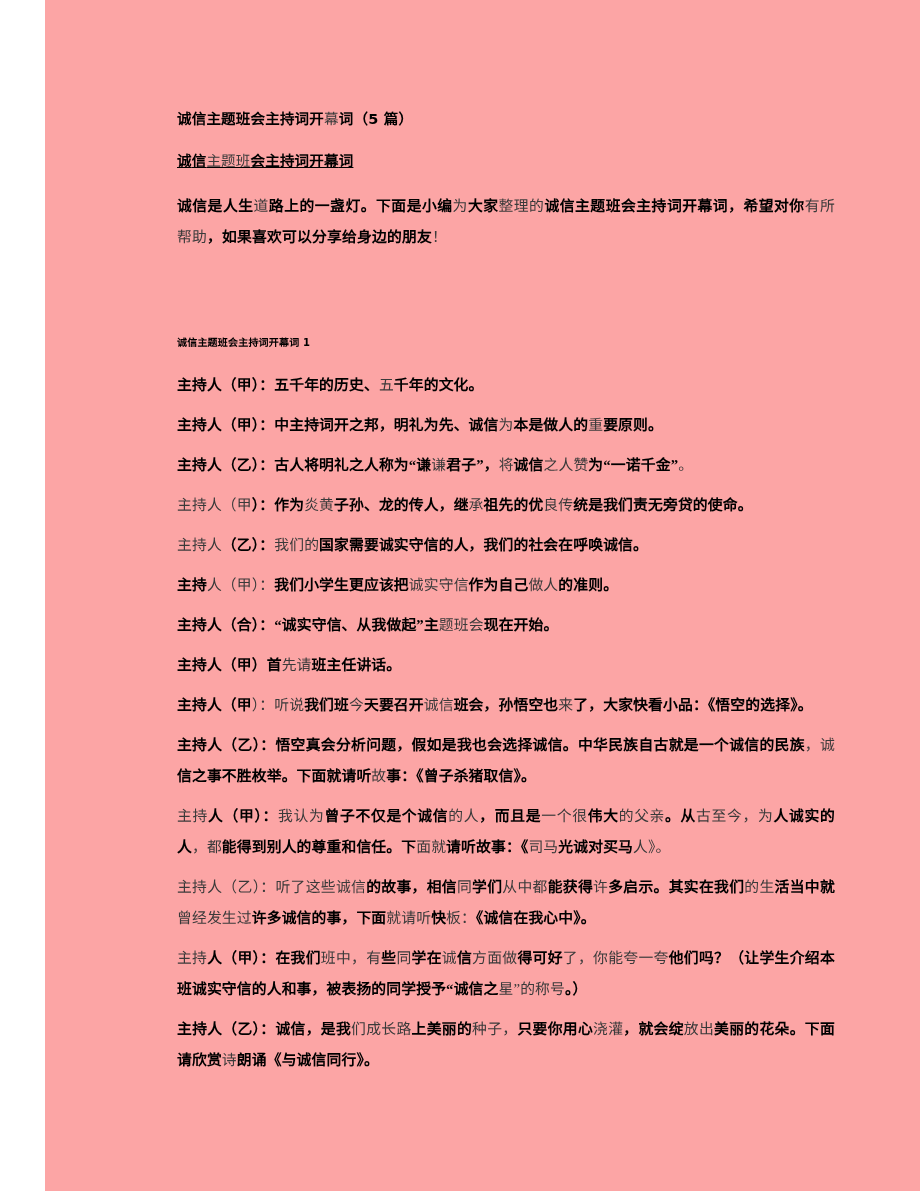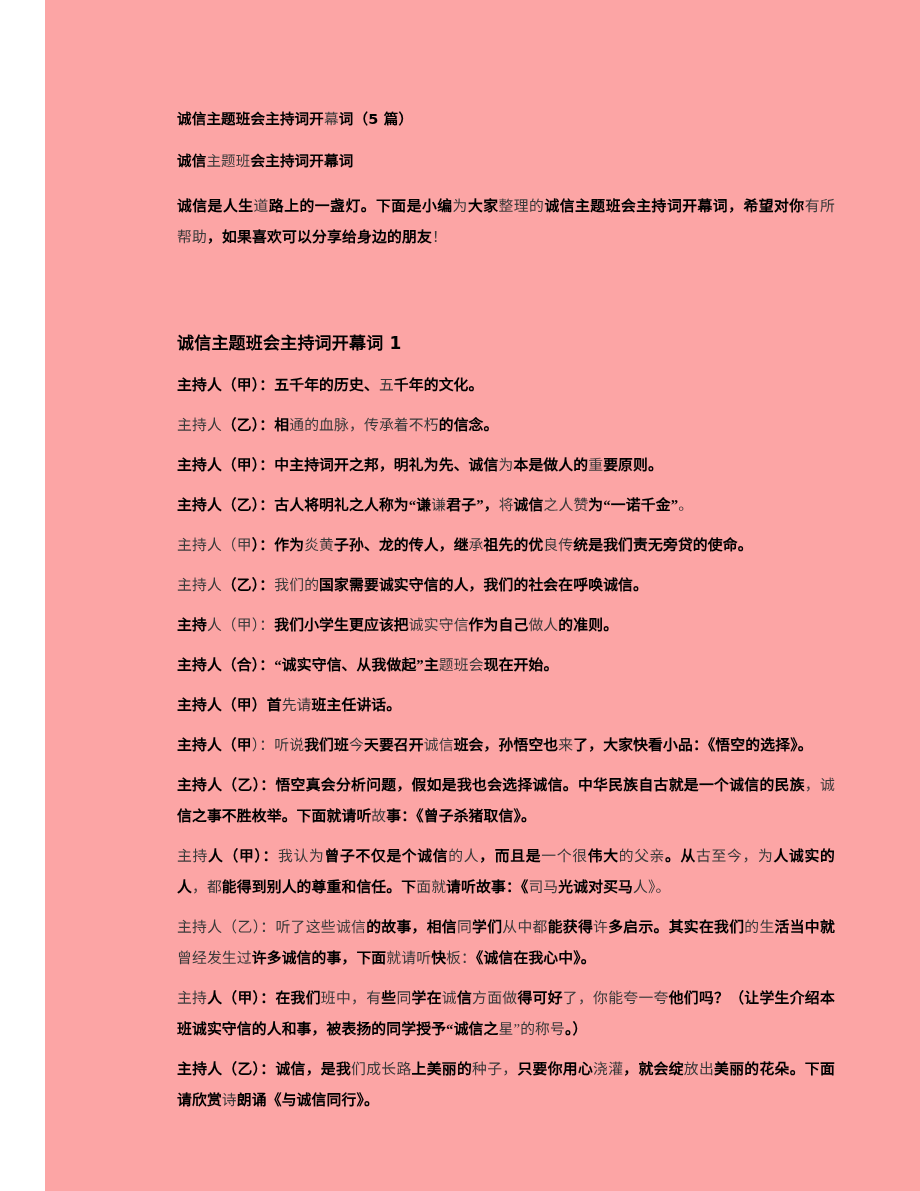--- a/index.html
+++ b/index.html
@@ -38,34 +38,35 @@
     font-weight: 400;
     text-align: left;
   }
   .doc-subtitle {
     font-size: 14.5px;
     line-height: 30px;
     letter-spacing: 0.2px;
     margin: 0 0 14px 0;
     font-weight: 400;
     text-align: left;
+    text-decoration: underline;
   }
   .intro {
     font-size: 14.8px;
     line-height: 31px;
     letter-spacing: 0.2px;
     margin: 0 0 22px 0;
     text-align: justify;
     text-justify: inter-ideograph;
   }
   .spacer-block {
     height: 54px;
   }
   .section-heading {
-    font-size: 17px;
+    font-size: 10px;
     line-height: 30px;
     letter-spacing: 0.2px;
     margin: 0 0 12px 0;
     font-weight: 400;
   }
   .dialogue-list {
     margin: 0;
     padding: 0;
     list-style: none;
     font-family: Liberation Serif, serif;
@@ -93,21 +94,20 @@
     <p class="doc-subtitle"><span class="b">诚</span><span class="b">信</span><span class="r">主题班</span><span class="b">会主</span><span class="b">持词开幕</span><span class="b">词</span></p>
 
     <p class="intro"><span class="b">诚信是人生</span><span class="r">道</span><span class="b">路上的一盏</span><span class="b">灯。下</span><span class="b">面是小编</span><span class="r">为</span><span class="b">大家</span><span class="r">整理的</span><span class="b">诚</span><span class="b">信主题</span><span class="b">班会主持词</span><span class="b">开幕词</span><span class="b">，希望对你</span><span class="r">有所帮</span><span class="r">助</span><span class="b">，如果</span><span class="b">喜欢可以</span><span class="b">分</span><span class="b">享给身</span><span class="b">边的朋友</span><span class="r">！</span></p>
 
     <div class="spacer-block"></div>
 
     <p class="section-heading"><span class="b">诚信主题班</span><span class="b">会主持词</span><span class="b">开幕词 </span><span class="b">1</span></p>
 
     <div class="dialogue-list">
       <p class="para"><span class="b">主持人</span><span class="b">（</span><span class="b">甲）：五</span><span class="b">千年的</span><span class="b">历史、</span><span class="r">五</span><span class="b">千年的</span><span class="b">文化。</span></p>
-      <p class="para"><span class="r">主持人</span><span class="b">（乙）：相</span><span class="r">通</span><span class="r">的血脉</span><span class="r">，传</span><span class="r">承</span><span class="r">着不朽</span><span class="b">的信念。</span></p>
       <p class="para"><span class="b">主持人（</span><span class="b">甲）：中</span><span class="b">主持词开</span><span class="b">之</span><span class="b">邦，明礼</span><span class="b">为先、诚信</span><span class="r">为</span><span class="b">本是做</span><span class="b">人的</span><span class="r">重</span><span class="b">要原则</span><span class="b">。</span></p>
       <p class="para"><span class="b">主持人（乙</span><span class="b">）：古</span><span class="b">人将</span><span class="b">明礼之人称</span><span class="b">为“谦</span><span class="r">谦</span><span class="b">君子”，</span><span class="r">将</span><span class="b">诚</span><span class="b">信</span><span class="r">之人赞</span><span class="b">为“一</span><span class="b">诺千金”</span><span class="r">。</span></p>
       <p class="para"><span class="r">主持人</span><span class="r">（甲</span><span class="b">）：作为</span><span class="r">炎黄</span><span class="b">子孙、</span><span class="b">龙的传人，</span><span class="b">继</span><span class="r">承</span><span class="b">祖先的优</span><span class="r">良传</span><span class="b">统是我们</span><span class="b">责无旁</span><span class="b">贷的使命</span><span class="b">。</span></p>
       <p class="para"><span class="r">主持</span><span class="r">人</span><span class="b">（乙）：</span><span class="r">我</span><span class="r">们的</span><span class="b">国家需要</span><span class="b">诚实守信</span><span class="b">的</span><span class="b">人</span><span class="b">，我们</span><span class="b">的社会在</span><span class="b">呼唤诚</span><span class="b">信。</span></p>
       <p class="para"><span class="b">主持</span><span class="r">人</span><span class="r">（甲</span><span class="r">）：</span><span class="b">我</span><span class="b">们小学生更</span><span class="b">应该把</span><span class="r">诚实守</span><span class="r">信</span><span class="b">作为自己</span><span class="r">做人</span><span class="b">的准</span><span class="b">则。</span></p>
       <p class="para"><span class="b">主持人</span><span class="b">（合</span><span class="b">）：</span><span class="b">“诚实</span><span class="b">守信、</span><span class="b">从我</span><span class="b">做起”</span><span class="b">主</span><span class="r">题班会</span><span class="b">现在开始</span><span class="b">。</span></p>
       <p class="para"><span class="b">主持人（甲</span><span class="b">）首</span><span class="r">先请</span><span class="b">班</span><span class="b">主</span><span class="b">任讲话。</span></p>
       <p class="para"><span class="b">主持人（甲</span><span class="r">）：听</span><span class="r">说</span><span class="b">我们班</span><span class="r">今</span><span class="b">天要</span><span class="b">召开</span><span class="r">诚信</span><span class="b">班会，孙悟</span><span class="b">空也</span><span class="r">来</span><span class="b">了，大</span><span class="b">家快看</span><span class="b">小品</span><span class="b">：《悟</span><span class="b">空的选择</span><span class="b">》。</span></p>
       <p class="para"><span class="b">主持人（乙</span><span class="b">）：悟空真</span><span class="b">会</span><span class="b">分析问题，</span><span class="b">假如是我</span><span class="b">也</span><span class="b">会选</span><span class="b">择</span><span class="b">诚信。中华</span><span class="b">民族自古</span><span class="b">就是一个</span><span class="b">诚信的民族</span><span class="r">，诚</span><span class="b">信之事</span><span class="b">不胜枚</span><span class="b">举。下</span><span class="b">面就</span><span class="b">请听</span><span class="r">故</span><span class="b">事：《</span><span class="b">曾子杀</span><span class="b">猪取信</span><span class="b">》</span><span class="b">。</span></p>
       <p class="para"><span class="r">主持</span><span class="b">人（</span><span class="b">甲）：</span><span class="r">我认为</span><span class="b">曾子不</span><span class="b">仅是个诚信</span><span class="r">的人</span><span class="b">，而且是</span><span class="r">一</span><span class="r">个很</span><span class="b">伟大</span><span class="r">的父亲</span><span class="b">。从</span><span class="r">古至今</span><span class="r">，为</span><span class="b">人诚实的人</span><span class="r">，都</span><span class="b">能得到别人</span><span class="b">的尊重和</span><span class="b">信任。下</span><span class="r">面就</span><span class="b">请</span><span class="b">听故事：《</span><span class="r">司</span><span class="r">马</span><span class="b">光诚对买马</span><span class="r">人》。</span></p>

